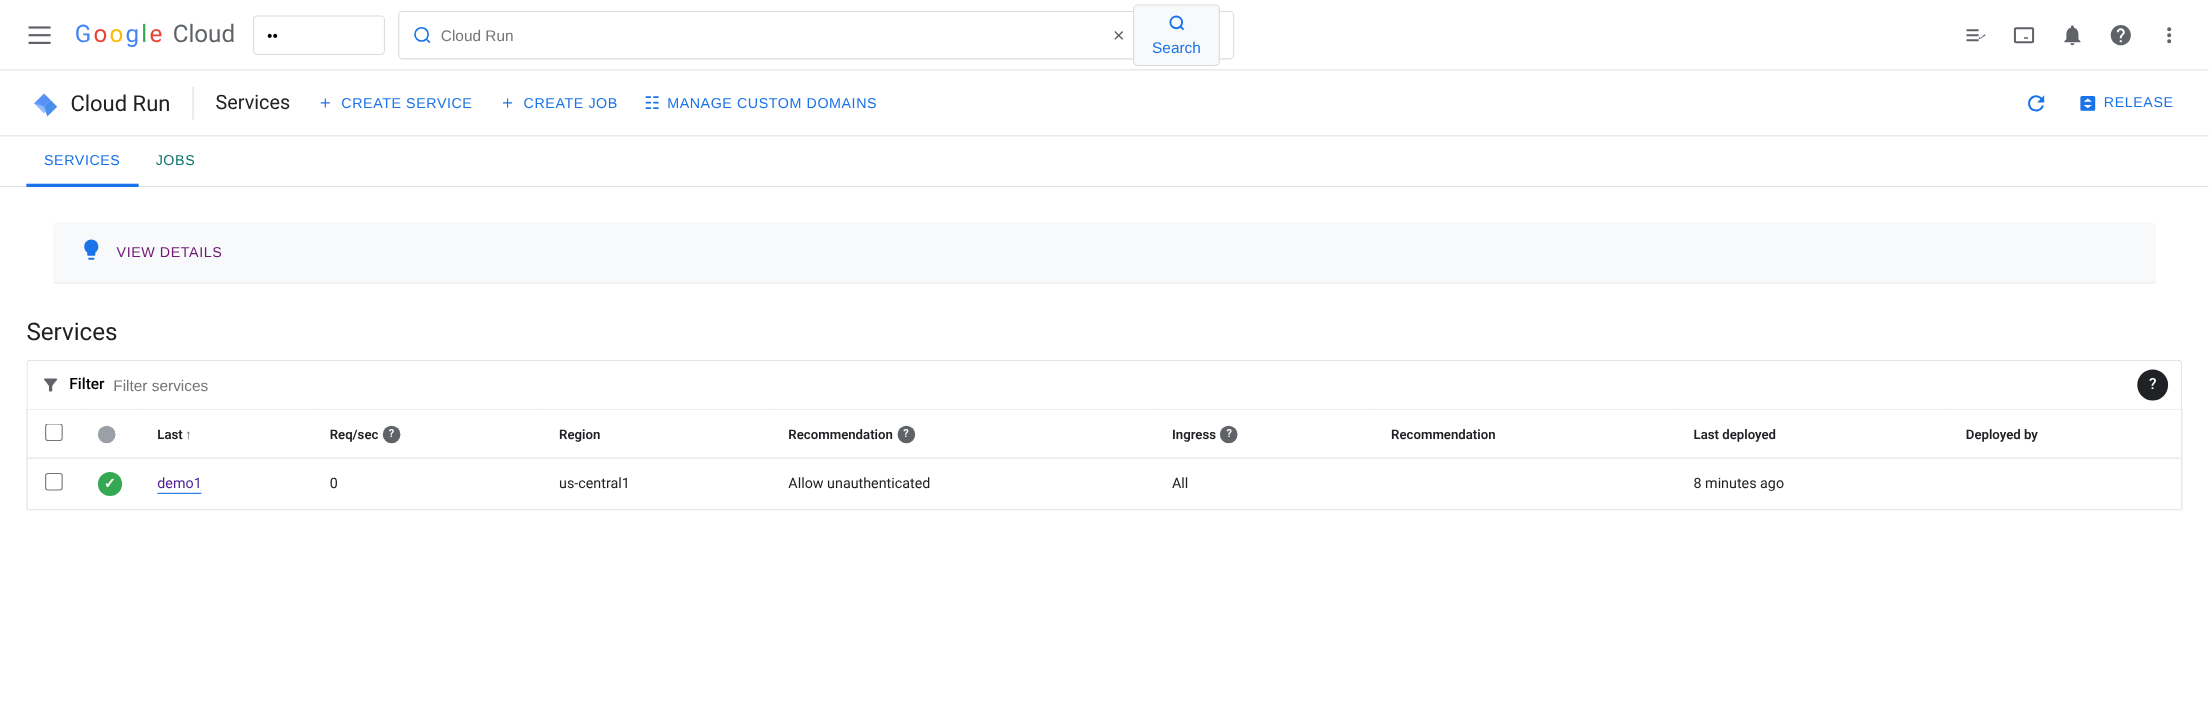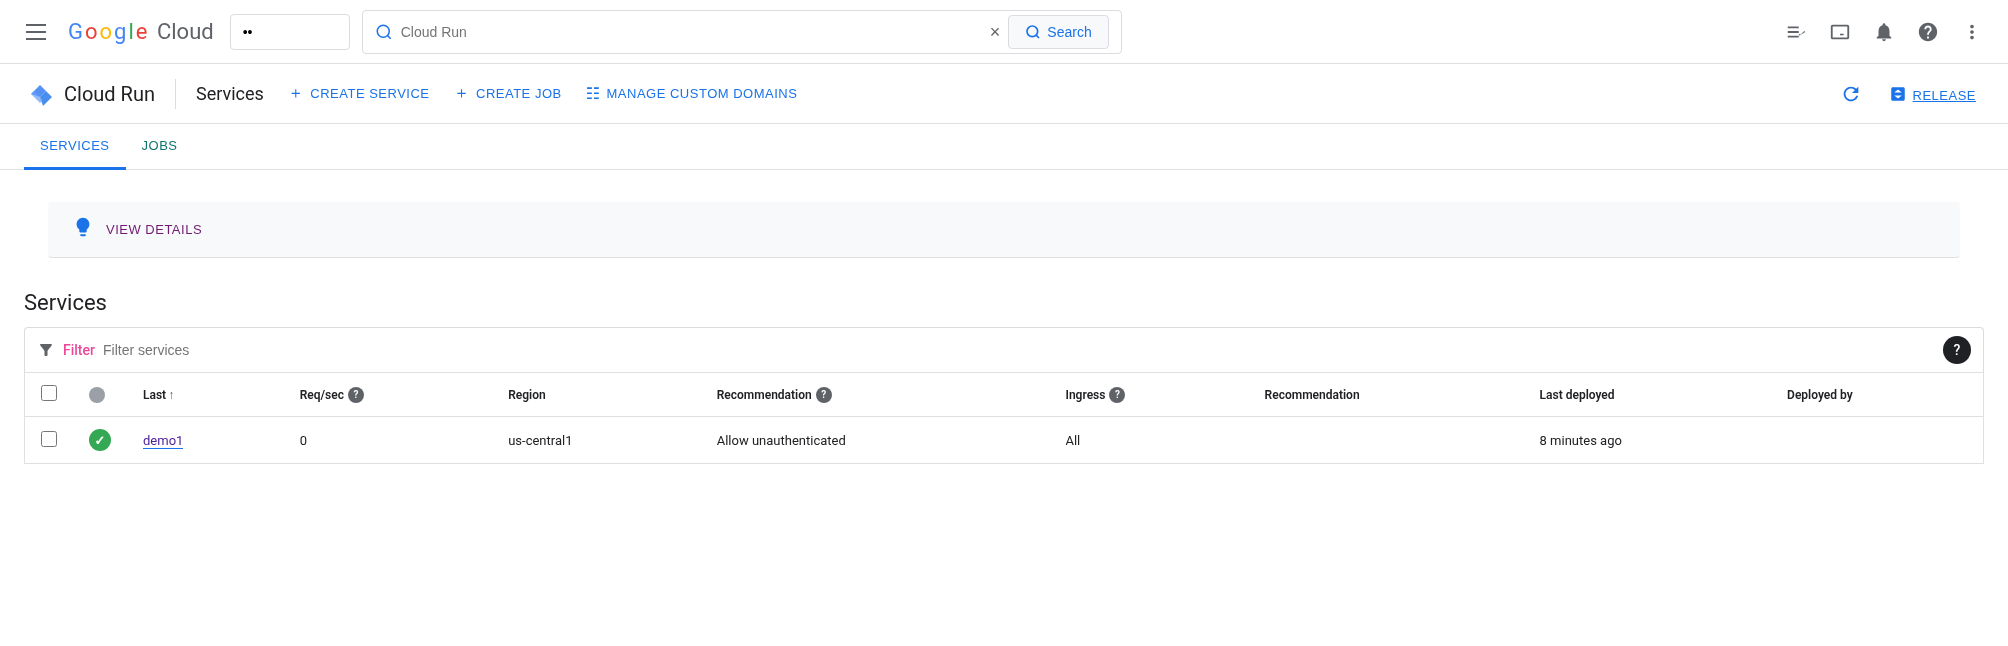--- a/index.html
+++ b/index.html
@@ -59,21 +59,21 @@
       border: none; outline: none; flex: 1; font-size: 14px; color: #202124;
     }
     .search-clear-btn {
       cursor: pointer; border: none; background: none;
       color: #5f6368; font-size: 18px; line-height: 1;
     }
     .search-btn {
       display: flex; align-items: center; gap: 6px;
       background: #f8f9fa; border: 1px solid #dadce0;
       border-radius: 4px; padding: 8px 16px;
-      cursor: pointer; font-size: 14px; color: #1a73e8; font-weight: 500;
+      cursor: pointer; font-size: 14px; color: #1a73e8; font-weight: 500; flex-direction: column;
     }
 
     .nav-icons {
       display: flex; align-items: center; gap: 4px; margin-left: auto;
     }
     .nav-icon-btn {
       width: 40px; height: 40px;
       display: flex; align-items: center; justify-content: center;
       cursor: pointer; border-radius: 50%; border: none; background: transparent;
       color: #5f6368; font-size: 20px;
@@ -120,24 +120,24 @@
       margin-left: auto;
       display: flex; align-items: center; gap: 12px;
     }
     .refresh-btn {
       width: 36px; height: 36px;
       display: flex; align-items: center; justify-content: center;
       cursor: pointer; border-radius: 50%; border: none; background: transparent;
       color: #1a73e8; font-size: 20px;
     }
     .release-btn {
-      display: flex; align-items: flex-end; gap: 6px;
+      display: flex; align-items: flex-start; gap: 6px;
       color: #1a73e8; font-size: 13px; font-weight: 500;
       cursor: pointer; border: none; background: transparent;
-      padding: 6px 8px; border-radius: 4px; text-decoration: underline;
+      padding: 6px 8px; border-radius: 4px;
     }
 
     
     .tabs-bar {
       display: flex;
       border-bottom: 1px solid #e0e0e0;
       padding: 0 24px;
     }
     .tab {
       padding: 14px 16px;
@@ -180,21 +180,21 @@
     
     .filter-bar {
       display: flex;
       align-items: center;
       border: 1px solid #dadce0;
       border-radius: 4px 4px 0 0;
       padding: 8px 12px;
       gap: 8px;
       border-bottom: 1px solid #e0e0e0;
     }
-    .filter-label { font-size: 14px; font-weight: 500; color: #ec4899; }
+    .filter-label { font-size: 14px; font-weight: 500; color: #000000; }
     .filter-input {
       border: none; outline: none; font-size: 14px; color: #9aa0a6;
       flex: 1;
     }
     .filter-help {
       margin-left: auto;
       width: 28px; height: 28px;
       border-radius: 50%;
       background: #202124;
       color: #fff;

